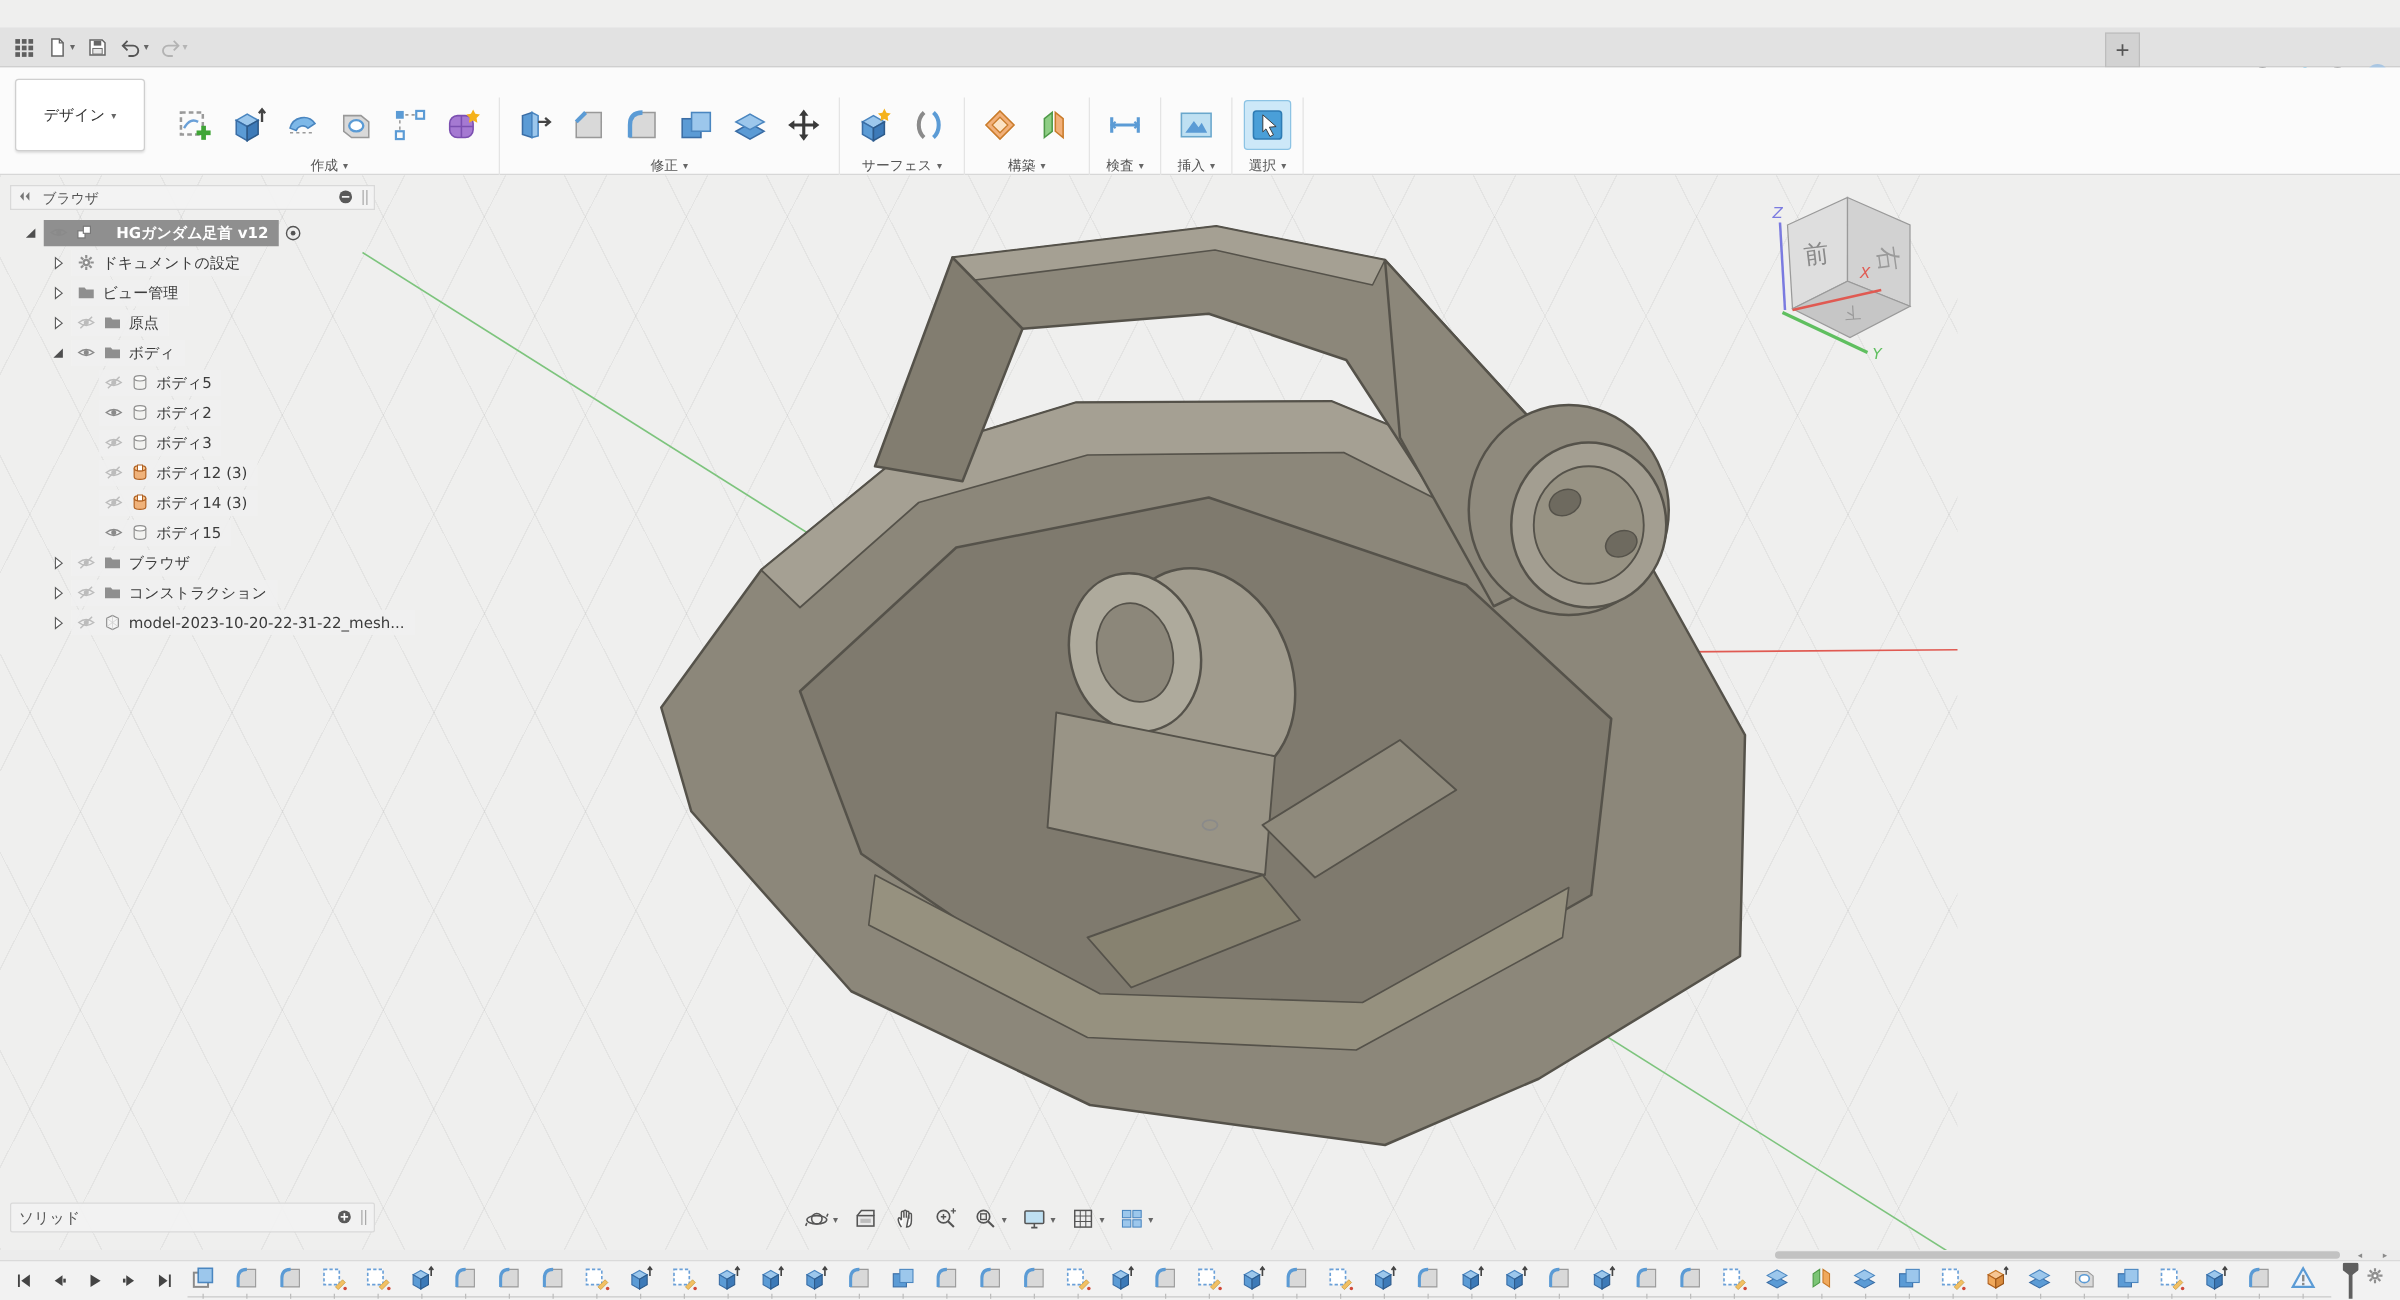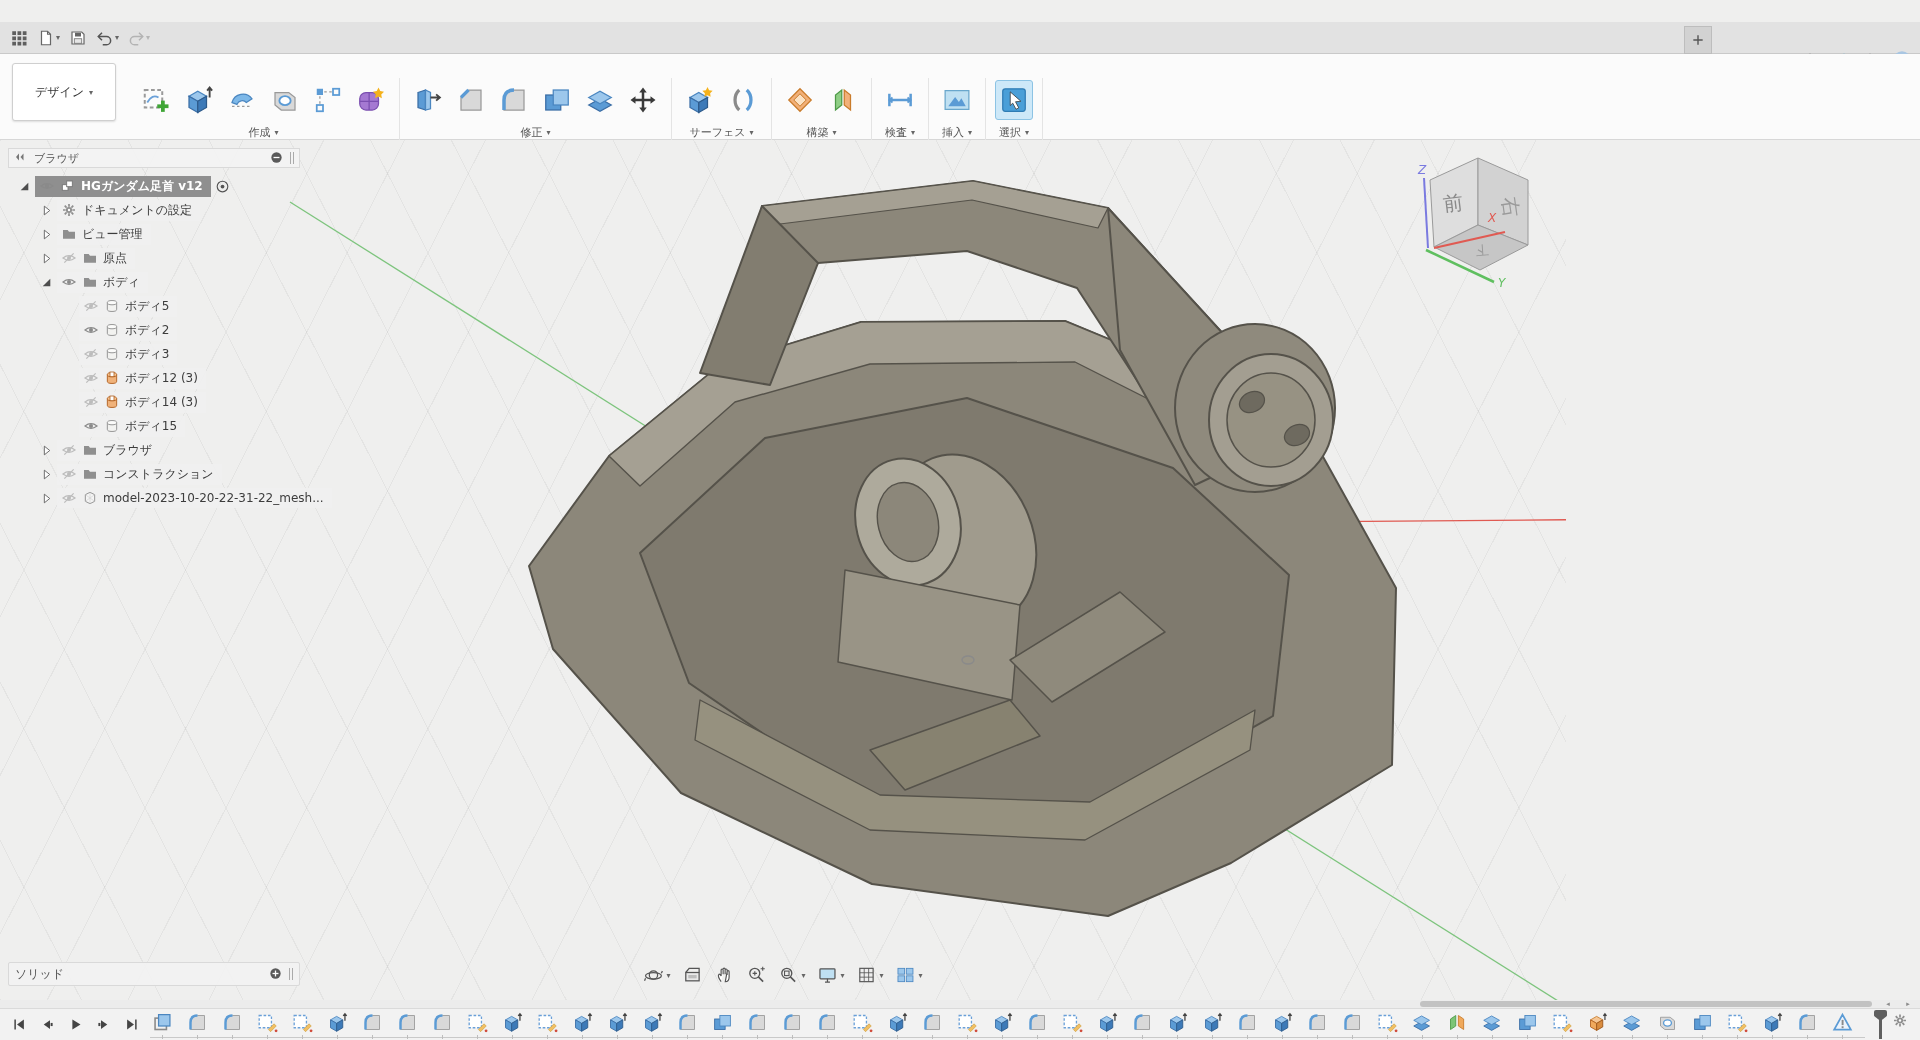--- a/index.html
+++ b/index.html
@@ -67,21 +67,21 @@
   #browser-header { height:20px; background:rgba(243,243,243,.96); border:1px solid #d9d9d9;
     display:flex; align-items:center; padding:0 5px; gap:6px; color:#555; }
   #browser-header .hdr-label { flex:0 0 auto; font-size:11px; }
   #browser-header .spacer { flex:1; }
   .grip { width:4px; height:12px; border-left:1px solid #aaa; border-right:1px solid #aaa; }
   #browser-rows { margin-top:6px; }
   .brow { height:24px; display:flex; align-items:center; gap:4px; }
   .brow .pill { background:rgba(240,240,240,.88); padding:2px 8px 2px 4px; display:flex; align-items:center; gap:5px; }
   .brow .lbl { font-size:12px; color:#3c3c3c; white-space:nowrap; }
   .brow.selected .pill { background:#8f8f8f; }
-  .brow.selected .lbl { color:#fff; font-weight:bold; }
+  .brow.selected .lbl { color:#fff; font-weight:bold;margin-left:12px; }
   .icon16 { width:16px; height:16px; display:inline-flex; }
   .icon14 { width:14px; height:14px; display:inline-flex; }
 
   
   #comment-bar { position:absolute; left:8px; bottom:14px; width:292px; height:24px;
     background:rgba(241,241,241,.96); border:1px solid #d9d9d9; border-radius:2px;
     display:flex; align-items:center; padding:0 6px; gap:6px; color:#555; }
   #comment-bar .spacer { flex:1; }
 
   

